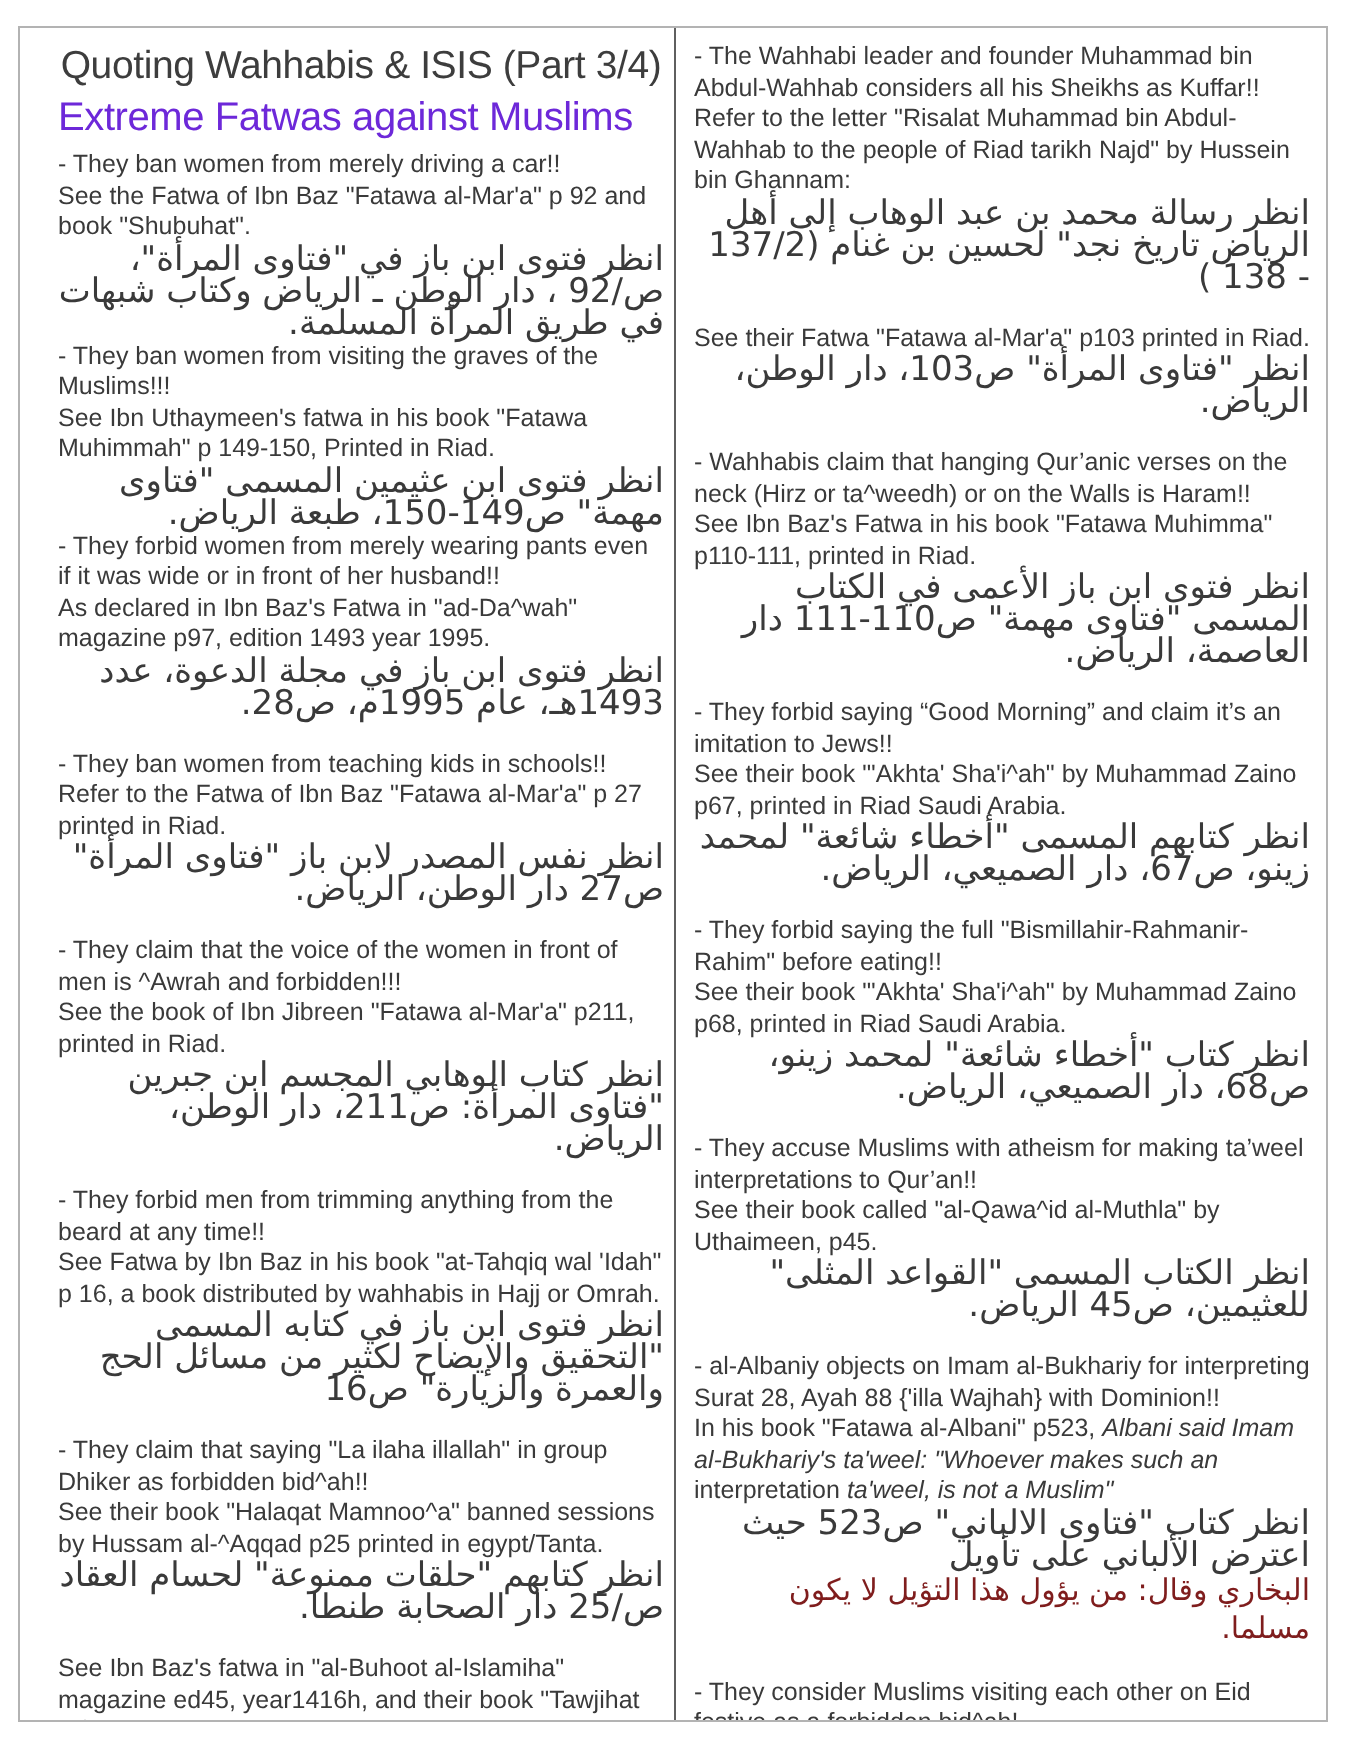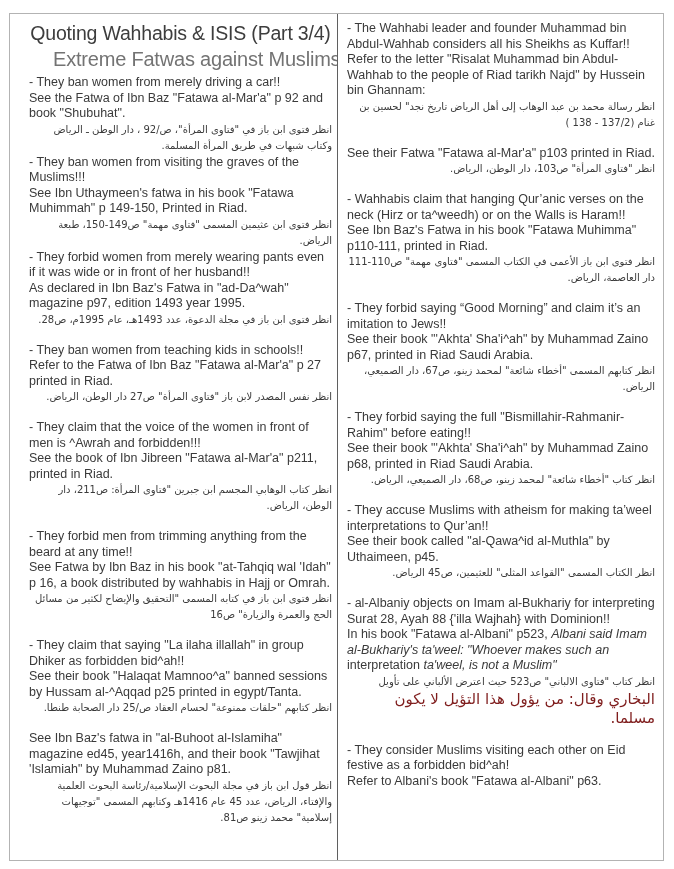--- a/index.html
+++ b/index.html
@@ -20,28 +20,28 @@
     border-right:1px solid #5f5f5f;
   }
   .col-right{
     flex:1;padding:7px 8px 0 9px;
   }
   .title1{
     font-size:19.5px;line-height:26px;color:#3d3d3d;
     text-align:center;white-space:nowrap;letter-spacing:-0.2px;
   }
   .title2{
-    font-size:20px;line-height:26px;color:#737373;
-    text-align:left;white-space:nowrap;letter-spacing:-0.2px;margin-bottom:3px;margin-left:24px;
+    font-size:20px;line-height:26px;color:#6d28d9;
+    text-align:left;white-space:nowrap;letter-spacing:-0.2px;margin-bottom:3px;
   }
   .item{margin-bottom:15px;}
   .item.tight{margin-bottom:1px;}
   .en{font-size:12.5px;line-height:15.5px;}
   .ar{
-    font-size:10px;line-height:16px;text-align:right;
+    font-size:17px;line-height:16px;text-align:right;
     font-family:"DejaVu Sans","Liberation Sans",sans-serif;
   }
   .ar-big{
     font-size:15px;line-height:19px;color:#7f1d1d;
   }
   i{font-style:italic;}
 </style>
 </head>
 <body>
 

